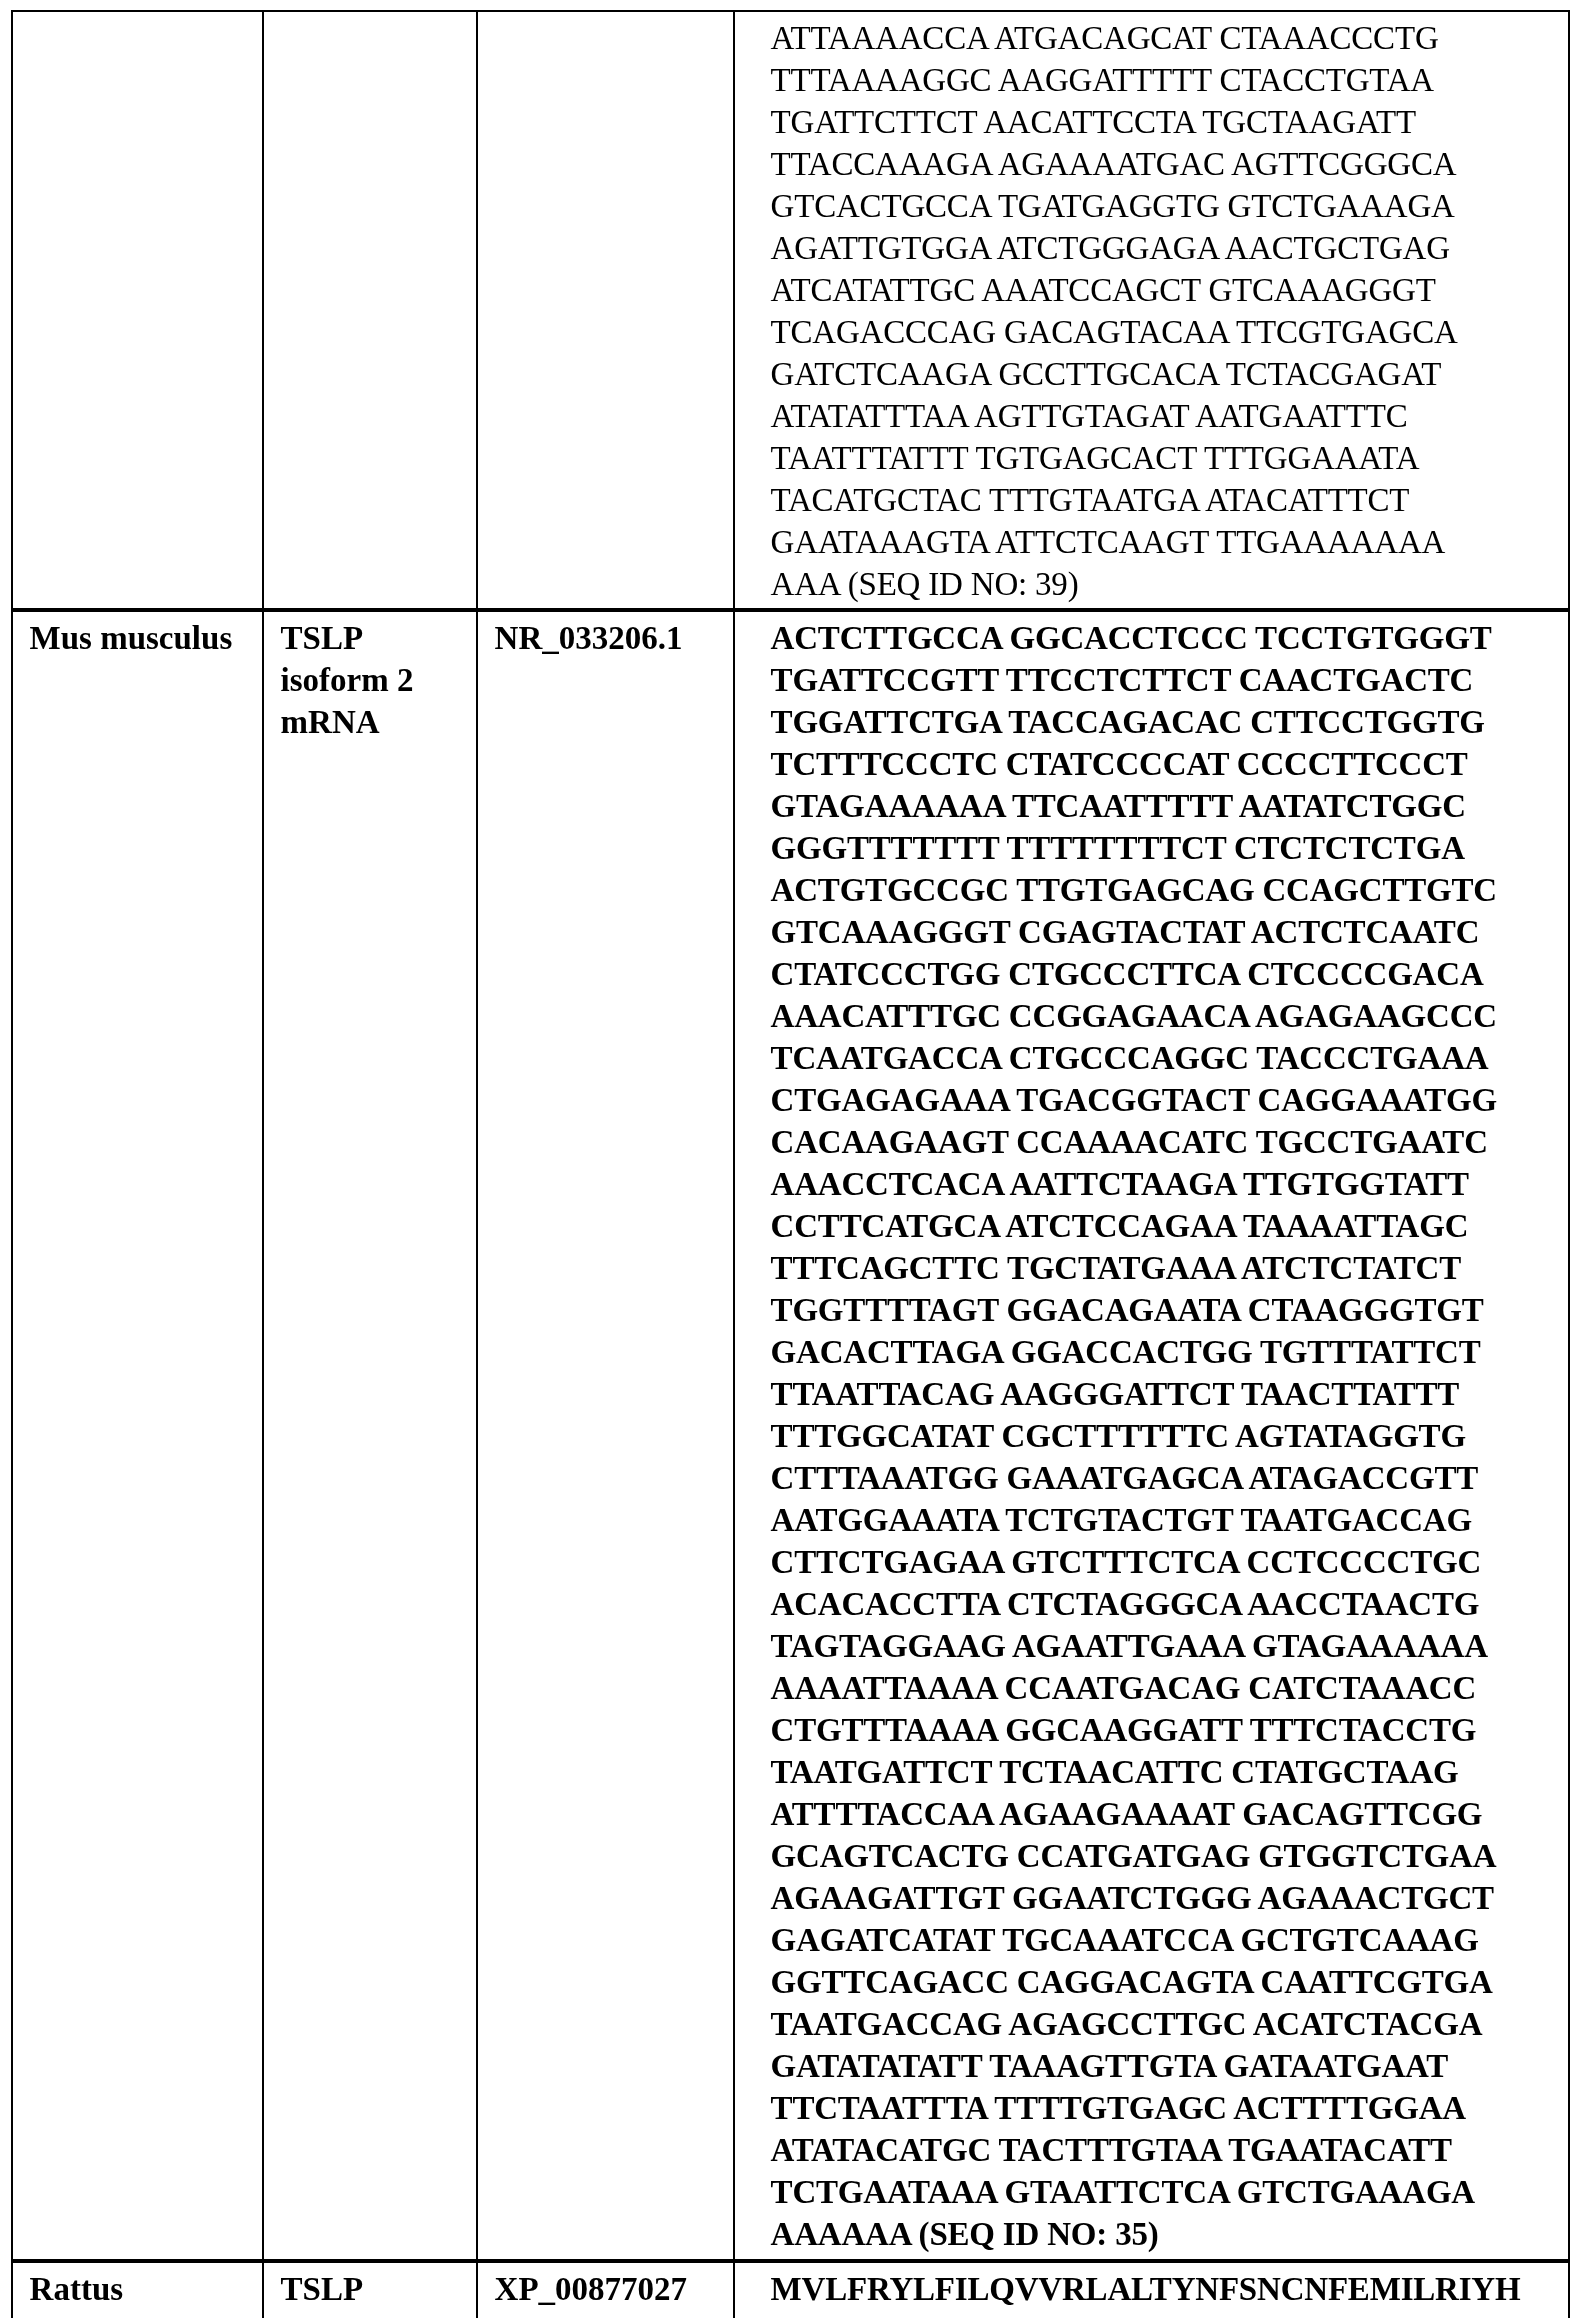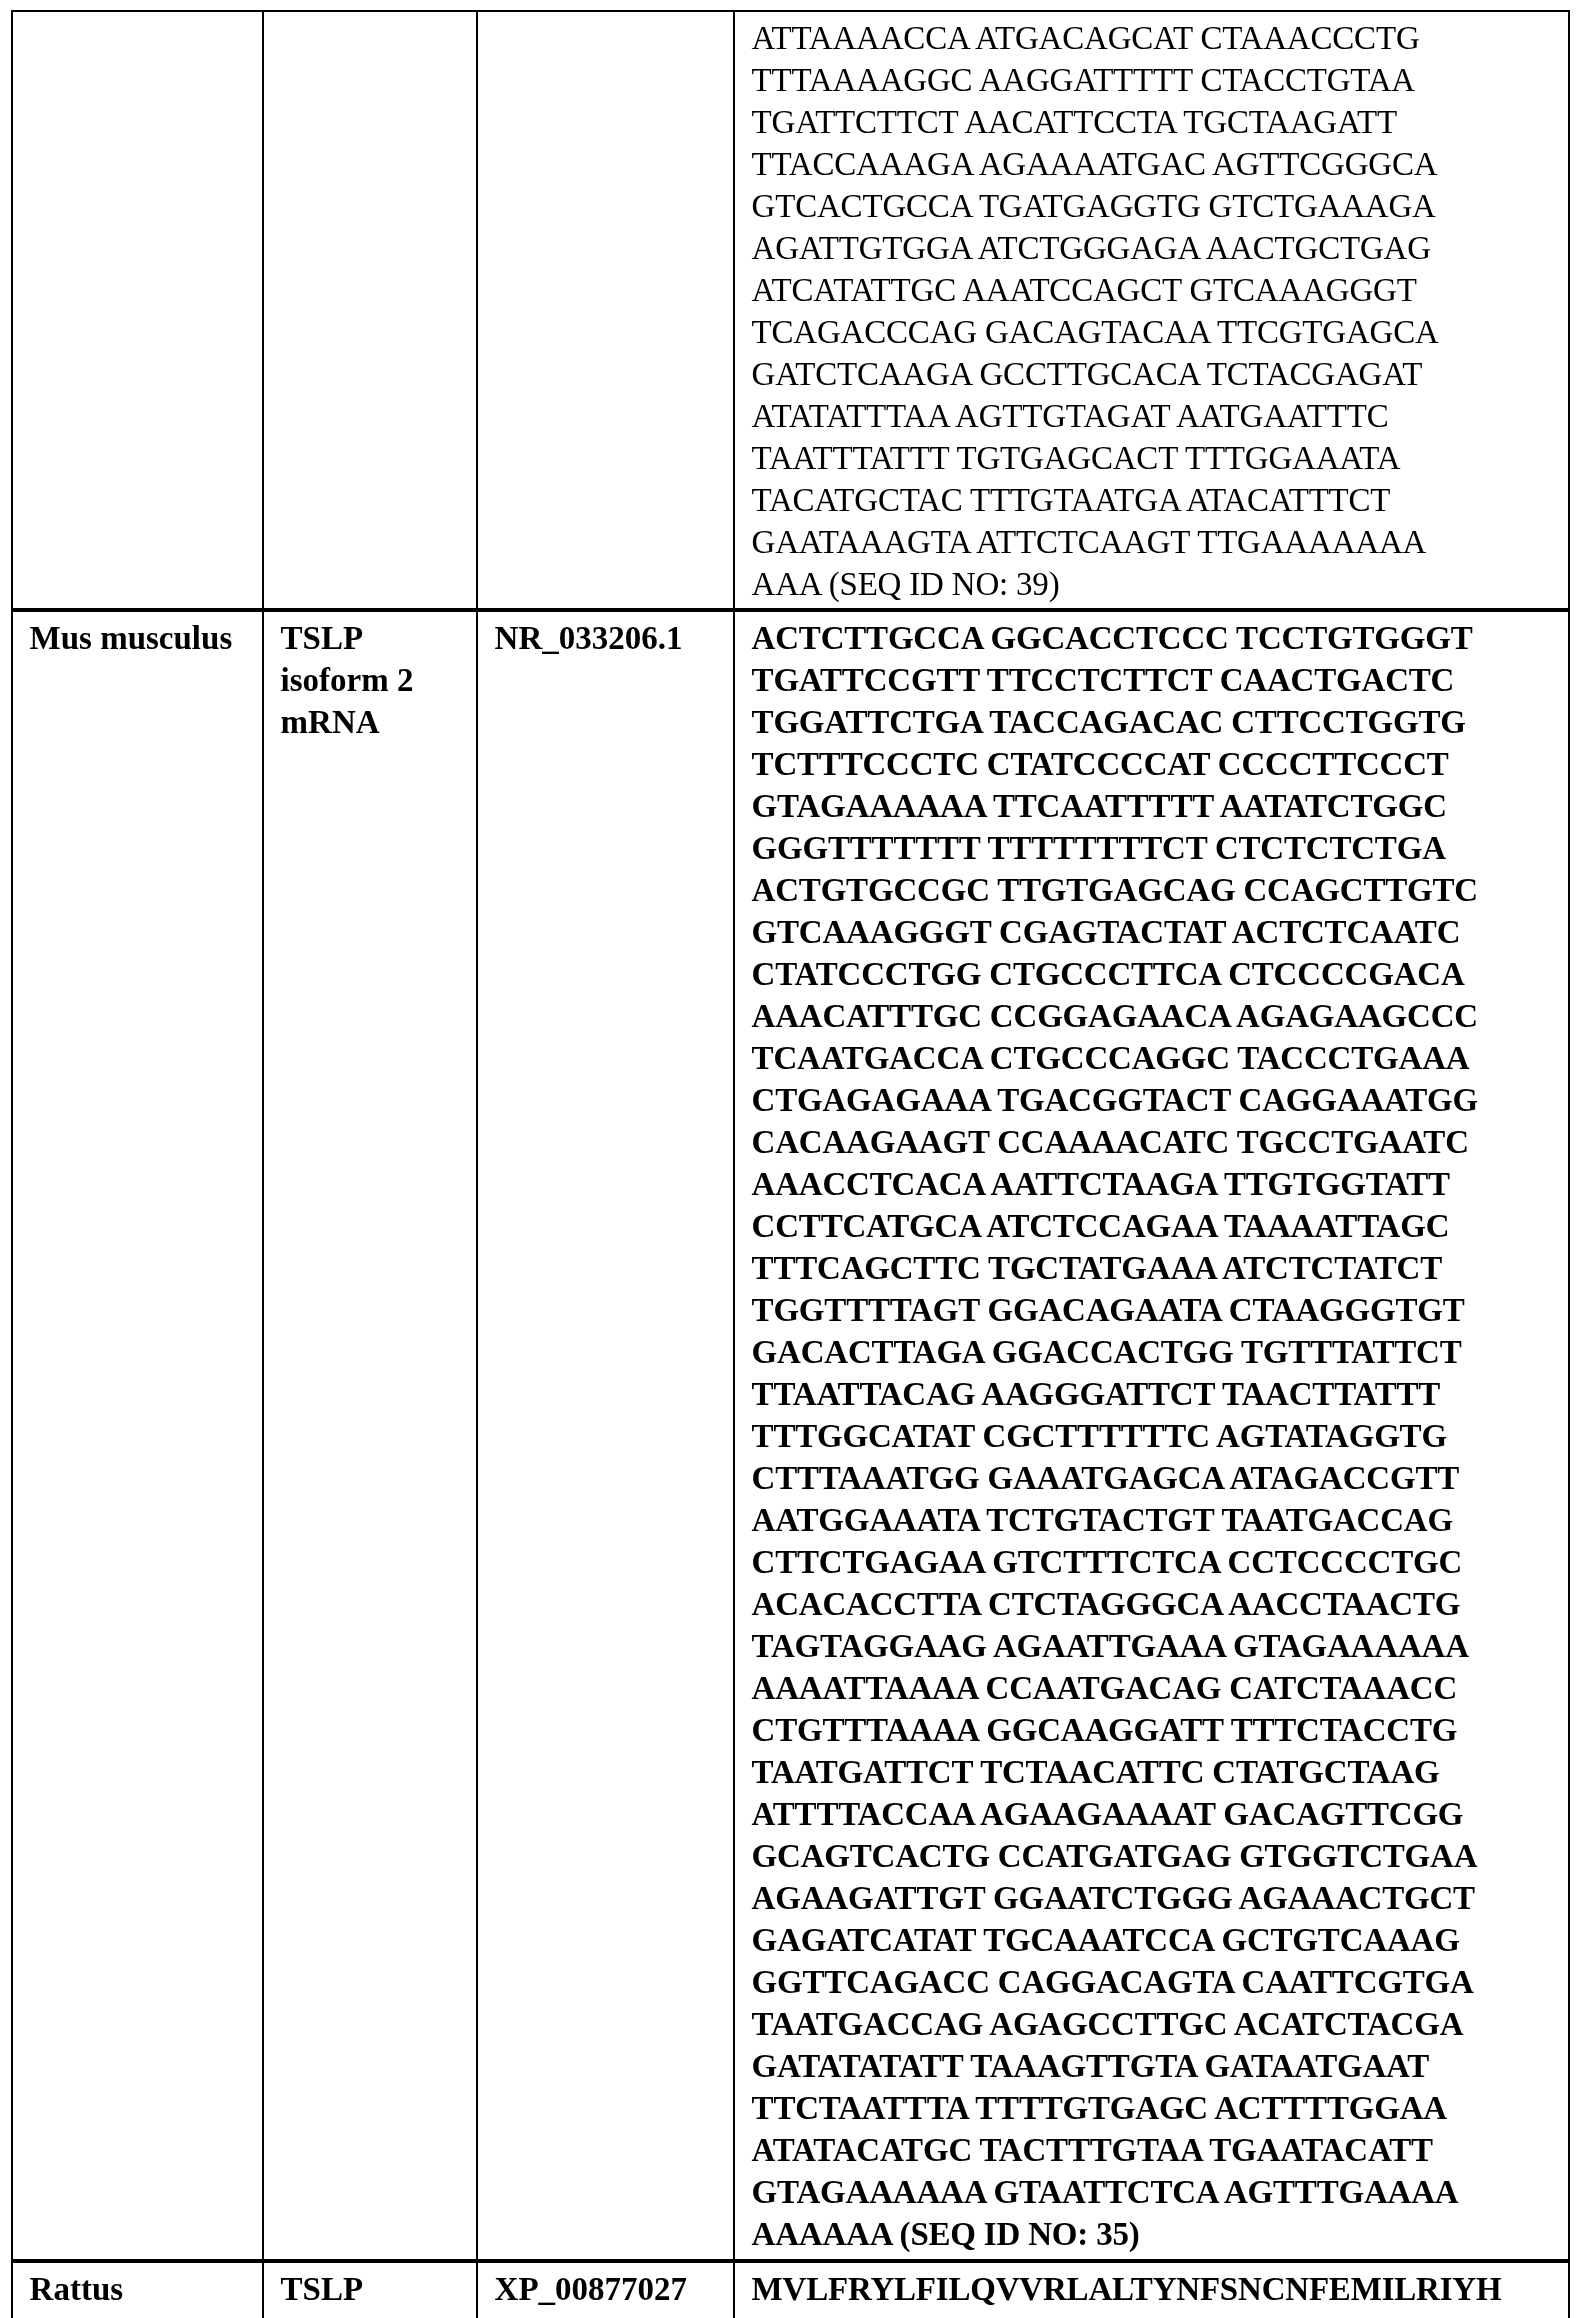--- a/index.html
+++ b/index.html
@@ -39,20 +39,21 @@
     .col-organism { width: 251px; }
     .col-gene { width: 214px; }
     .col-accession { width: 257px; }
     .col-sequence { width: auto; }
     .line {
       display: block;
       height: 42px;
     }
     .seq-cell .line {
       letter-spacing: -0.2px;
+      margin-left: 19px;
     }
   </style>
 </head>
 <body>
 
 <table class="seq-table">
   <colgroup>
     <col class="col-organism">
     <col class="col-gene">
     <col class="col-accession">
@@ -128,21 +129,21 @@
           <span class="line">TAATGATTCT TCTAACATTC CTATGCTAAG</span>
           <span class="line">ATTTTACCAA AGAAGAAAAT GACAGTTCGG</span>
           <span class="line">GCAGTCACTG CCATGATGAG GTGGTCTGAA</span>
           <span class="line">AGAAGATTGT GGAATCTGGG AGAAACTGCT</span>
           <span class="line">GAGATCATAT TGCAAATCCA GCTGTCAAAG</span>
           <span class="line">GGTTCAGACC CAGGACAGTA CAATTCGTGA</span>
           <span class="line">TAATGACCAG AGAGCCTTGC ACATCTACGA</span>
           <span class="line">GATATATATT TAAAGTTGTA GATAATGAAT</span>
           <span class="line">TTCTAATTTA TTTTGTGAGC ACTTTTGGAA</span>
           <span class="line">ATATACATGC TACTTTGTAA TGAATACATT</span>
-          <span class="line">GTAGAAAAAA GTAATTCTCA AGTTTGAAAA</span>
+          <span class="line">TCTGAATAAA GTAATTCTCA GTCTGAAAGA</span>
           <span class="line">AAAAAA (SEQ ID NO: 35)</span>
         </td>
   </tr>
 
   <tr class="row-divider-thick">
     <td>
           <span class="line">Rattus</span>
         </td>
     <td>
           <span class="line">TSLP</span>

